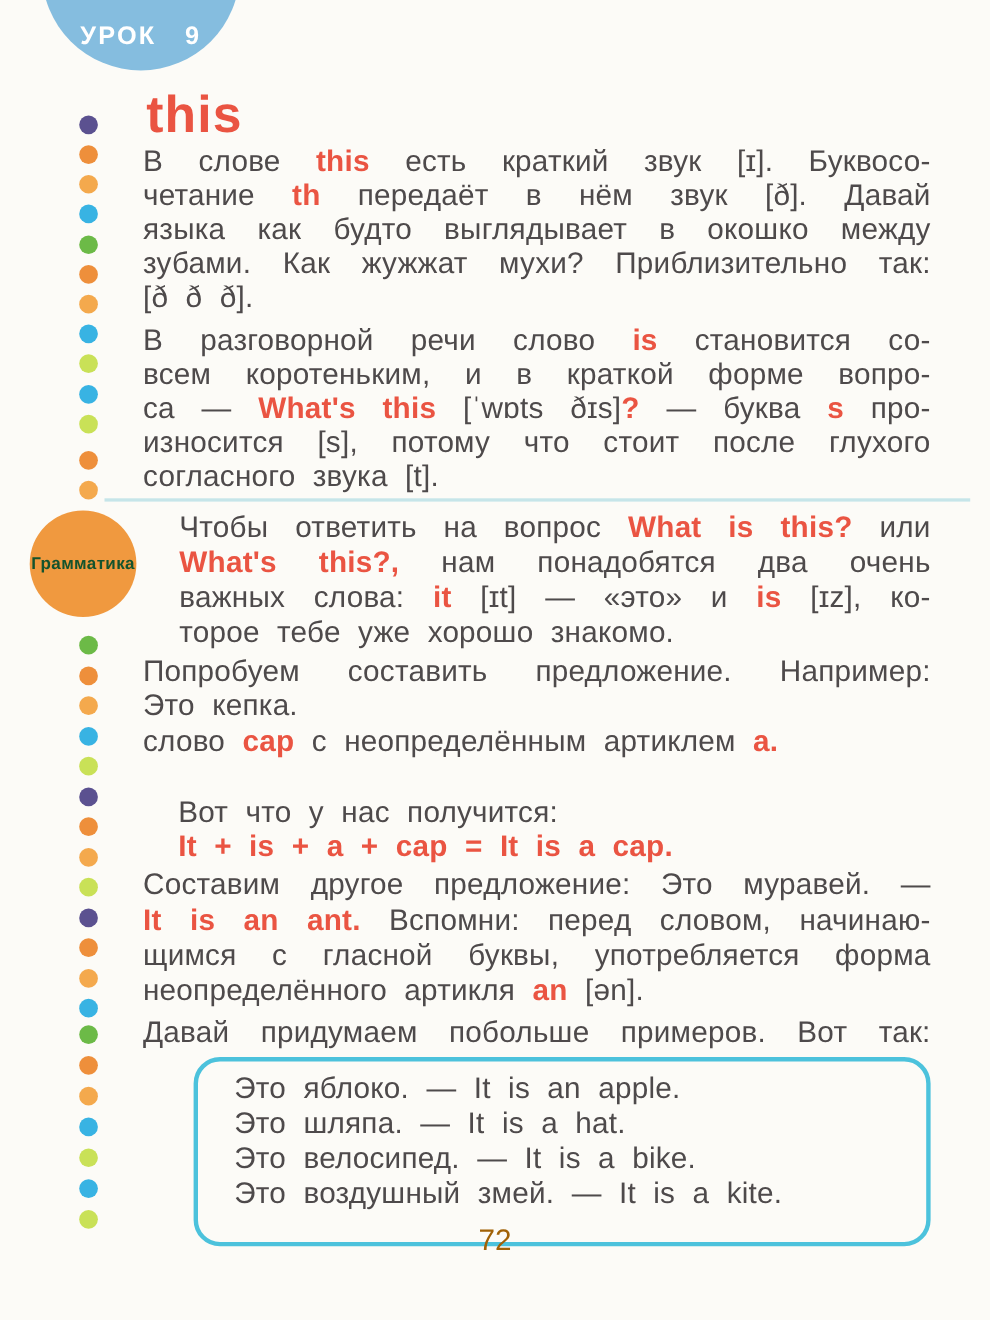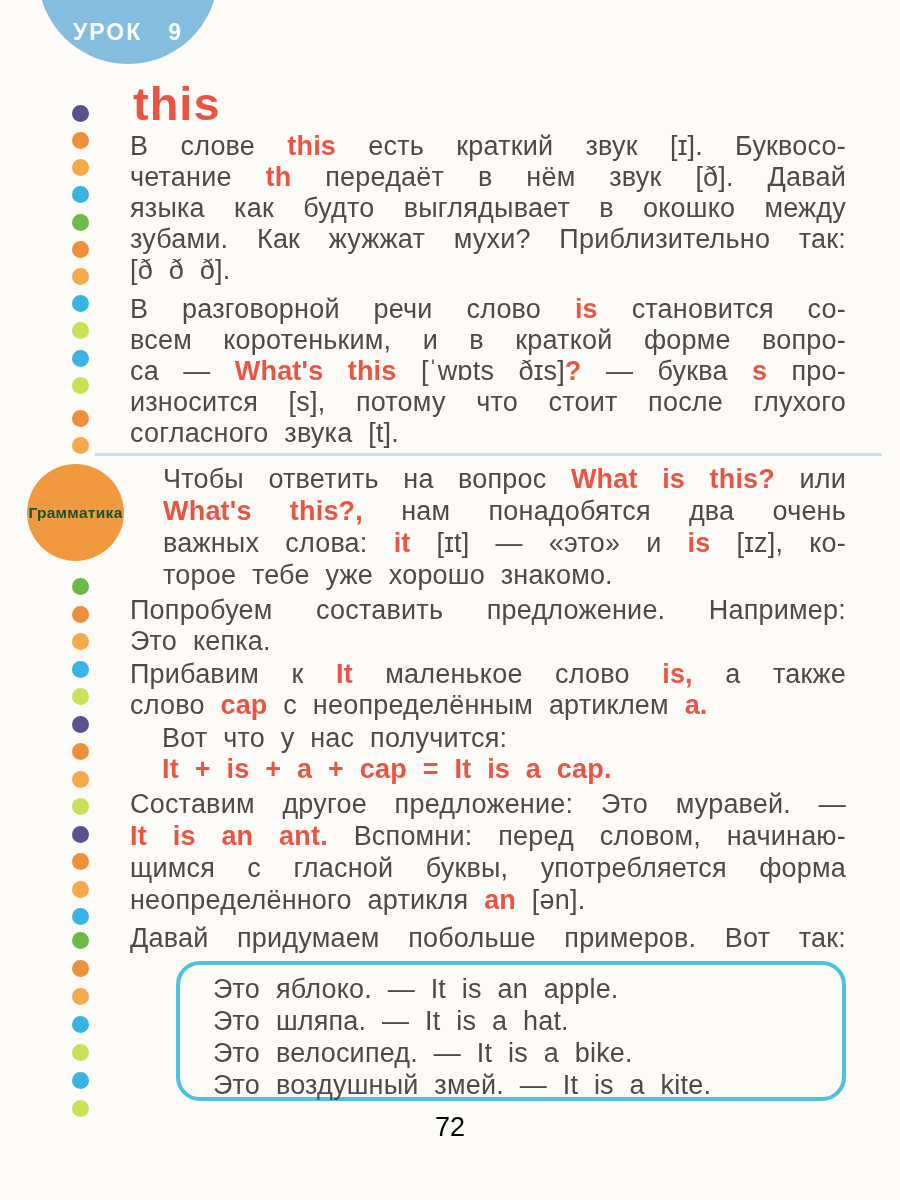--- a/index.html
+++ b/index.html
@@ -65,29 +65,29 @@
   #p1{top:131px;}
   #p2{top:294px;}
   #grammar-text{top:463px;position:absolute;font-size:27px;word-spacing:0.30em;letter-spacing:0.2px;}
   #p3{top:595px;}
   #p4{top:659px;}
   #p5{top:723px;margin-left:32px;}
   #p6{top:788px;line-height:32px;}
   #p7{top:923px;}
 
   .examples-box{
-    position:absolute;left:176px;top:961px;width:670px;height:140px;
+    position:absolute;left:176px;top:961px;width:670px;height:172px;
     border:4px solid var(--box-border);border-radius:24px;background:transparent;
     padding:8px 20px 0 33px;
     font-size:27px;line-height:32px;word-spacing:0.30em;letter-spacing:0.2px;
   }
 
   .page-number{
     position:absolute;left:0;top:1112px;width:900px;text-align:center;
-    font-size:27px;color:#000000;
+    font-size:27px;color:#a16207;
   }
 </style>
 </head>
 <body>
 
 <div class="page">
 
   <div class="lesson-badge">
     <span>УРОК</span>
     <span>9</span>
@@ -156,21 +156,20 @@
       <div class="line"><span>Это кепка.</span></div>
     </div>
 
   <div class="para grammar-text" id="grammar-text">
       <div class="line just"><span>Чтобы ответить на вопрос </span><span class="accent">What is this?</span><span> или</span></div>
       <div class="line just"><span class="accent">What's this?,</span><span> нам понадобятся два очень</span></div>
       <div class="line just"><span>важных слова: </span><span class="accent">it</span><span> [ɪt] — «это» и </span><span class="accent">is</span><span> [ɪz], ко-</span></div>
       <div class="line"><span>торое тебе уже хорошо знакомо.</span></div>
     </div>
   <div class="para" id="p4">
-      <div class="line just"><span>Прибавим к </span><span class="accent">It</span><span> маленькое слово </span><span class="accent">is,</span><span> а также</span></div>
       <div class="line"><span>слово </span><span class="accent">cap</span><span> с неопределённым артиклем </span><span class="accent">a.</span></div>
     </div>
   <div class="para" id="p5">
       <div class="line"><span>Вот что у нас получится:</span></div>
       <div class="line"><span class="accent">It + is + a + cap = It is a cap.</span></div>
     </div>
   <div class="para" id="p6">
       <div class="line just"><span>Составим другое предложение: Это муравей. —</span></div>
       <div class="line just"><span class="accent">It is an ant.</span><span> Вспомни: перед словом, начинаю-</span></div>
       <div class="line just"><span>щимся с гласной буквы, употребляется форма</span></div>

